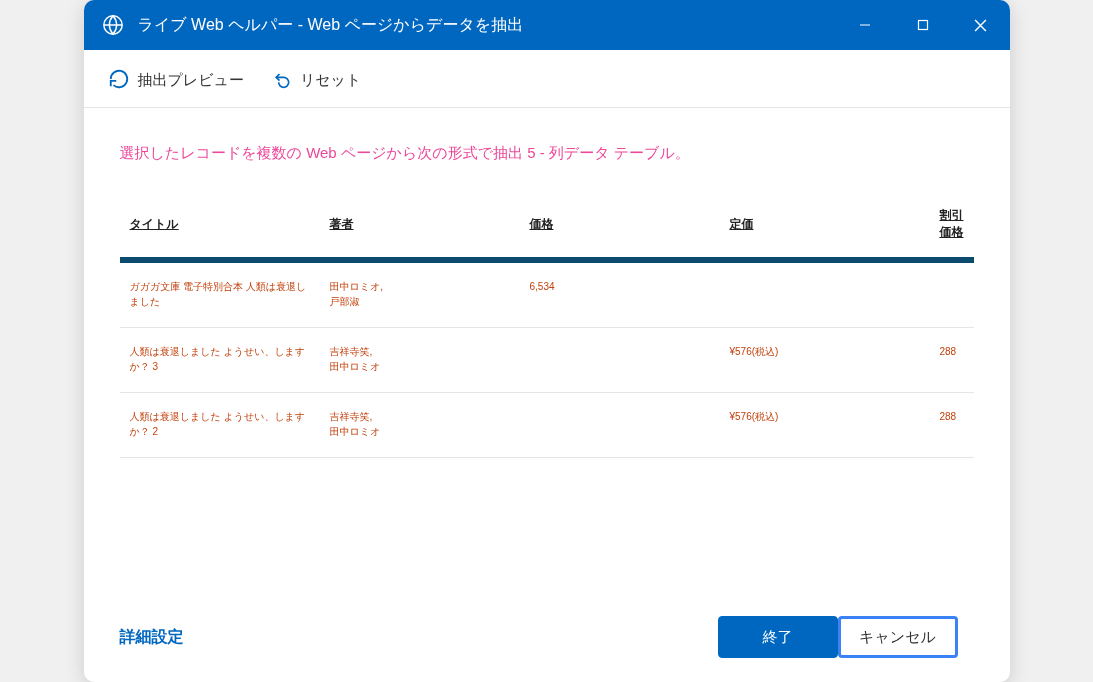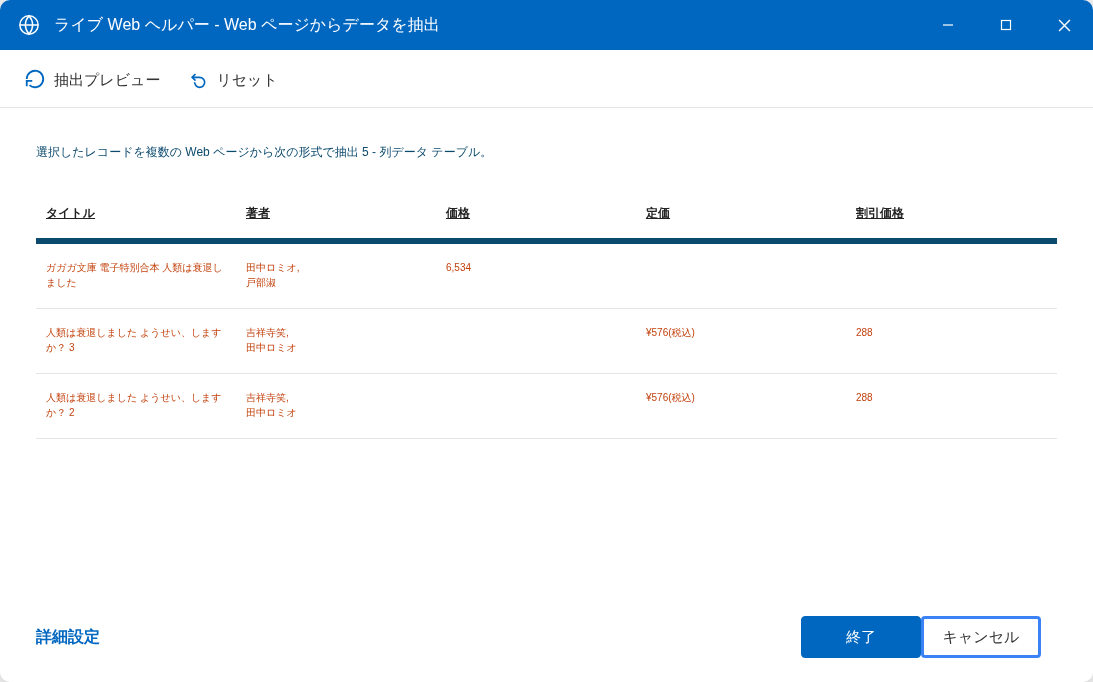--- a/index.html
+++ b/index.html
@@ -1,28 +1,28 @@
 <!DOCTYPE html>
 <html><head>
   <meta charset="utf-8">
   <style>
     * { margin: 0; padding: 0; box-sizing: border-box; }
     body { font-family: 'Yu Gothic UI', 'Meiryo', sans-serif; background: #f0f0f0; display: flex; justify-content: center; align-items: flex-start; padding: 0; }
-    .window { width: 1093px; height: 682px; background: #fff; border-radius: 10px; overflow: hidden; box-shadow: 0 4px 20px rgba(0,0,0,0.15); display: flex; flex-direction: column; }
+    .window { width: 926px; height: 682px; background: #fff; border-radius: 10px; overflow: hidden; box-shadow: 0 4px 20px rgba(0,0,0,0.15); display: flex; flex-direction: column; }
     .titlebar { background: #0067c0; color: #fff; height: 50px; display: flex; align-items: center; padding: 0 0 0 18px; }
     .titlebar-icon { width: 22px; height: 22px; margin-right: 14px; display: flex; align-items: center; justify-content: center; }
     .titlebar-title { font-size: 16px; flex: 1; }
     .win-controls { display: flex; height: 100%; }
     .win-btn { width: 58px; display: flex; align-items: center; justify-content: center; color: #fff; cursor: pointer; }
     .toolbar { display: flex; align-items: center; padding: 18px 24px 14px 24px; gap: 28px; border-bottom: 1px solid #e5e5e5; }
     .toolbar-btn { display: flex; align-items: center; gap: 8px; color: #333; font-size: 15px; cursor: pointer; }
     .toolbar-btn .ticon { color: #0067c0; }
     .content { flex: 1; overflow: auto; padding: 36px 36px 10px 36px; }
     .preview-title { font-size: 24px; font-weight: 600; color: #222; margin-bottom: 6px; }
-    .preview-desc { font-size: 12px; color: #0c4a6e; margin-bottom: 30px; }
+    .preview-desc { font-size: 15px; color: #ec4899; margin-bottom: 30px; }
     table { width: 100%; border-collapse: collapse; table-layout: fixed; }
     th { text-align: left; font-size: 12px; font-weight: 600; padding: 14px 10px 16px 10px; border-bottom: 6px solid #0c4a6e; color: #222; text-decoration: underline; }
     th.col1 { width: 200px; }
     th.col2 { width: 200px; }
     th.col3 { width: 200px; }
     th.col4 { width: 210px; }
     th.col5 { width: auto; }
     td { font-size: 10px; padding: 16px 10px 18px 10px; border-bottom: 1px solid #e5e5e5; vertical-align: top; color: #c2410c; line-height: 1.5; white-space: pre-line; }
     .footer { display: flex; align-items: center; padding: 20px 52px 24px 36px; }
     .footer-link { color: #0067c0; font-size: 16px; font-weight: 600; cursor: pointer; }

